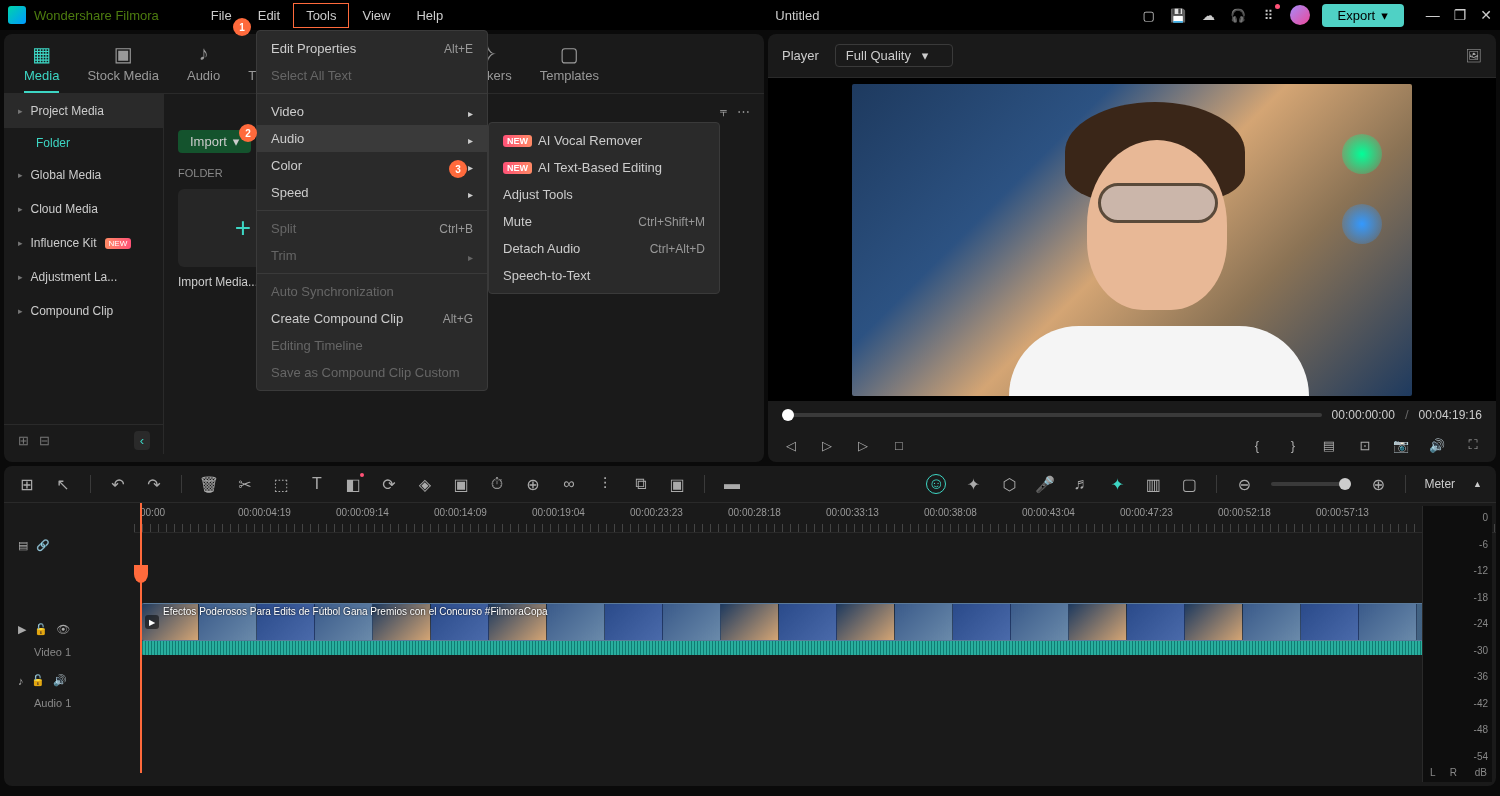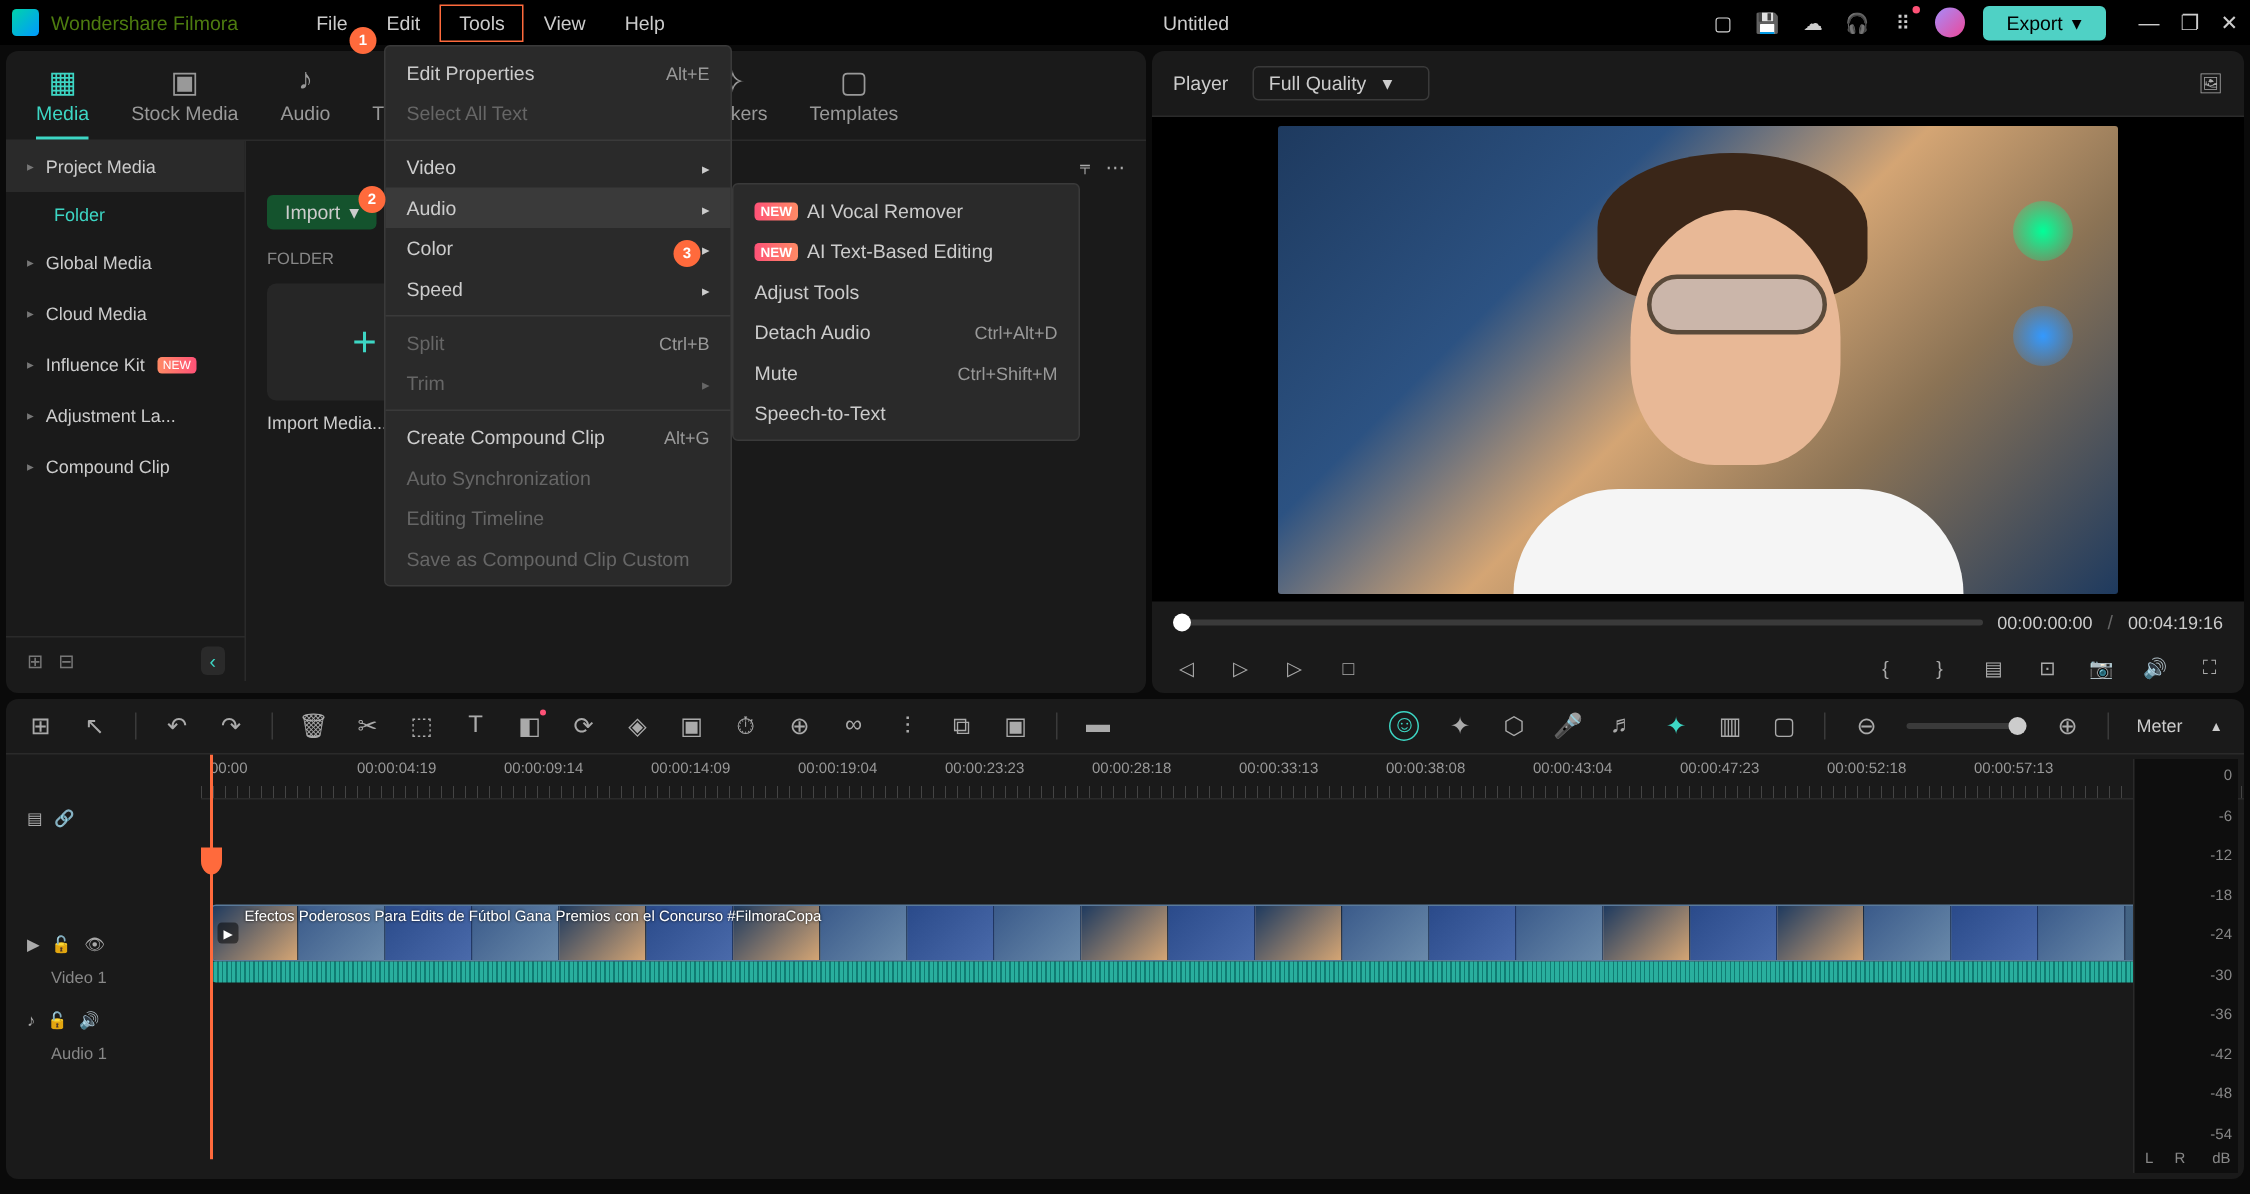--- a/index.html
+++ b/index.html
@@ -451,26 +451,26 @@
     <hr class="dropdown-sep">
     <div class="dropdown-item disabled">
       <span>Split</span>
       <span class="shortcut">Ctrl+B</span>
     </div>
     <div class="dropdown-item disabled">
       <span>Trim</span>
       <span class="arrow">▸</span>
     </div>
     <hr class="dropdown-sep">
+    <div class="dropdown-item disabled">
+      <span>Auto Synchronization</span>
+    </div>
     <div class="dropdown-item">
       <span>Create Compound Clip</span>
       <span class="shortcut">Alt+G</span>
-    </div>
-    <div class="dropdown-item disabled">
-      <span>Auto Synchronization</span>
     </div>
     <div class="dropdown-item disabled">
       <span>Editing Timeline</span>
     </div>
     <div class="dropdown-item disabled">
       <span>Save as Compound Clip Custom</span>
     </div>
   </div>
 <div class="submenu">
     <div class="submenu-item">
@@ -485,29 +485,29 @@
         <span>AI Text-Based Editing</span>
       </span>
     </div>
     <div class="submenu-item">
       <span class="label">
         <span>Adjust Tools</span>
       </span>
     </div>
     <div class="submenu-item">
       <span class="label">
+        <span>Mute</span>
+      </span>
+      <span class="shortcut">Ctrl+Shift+M</span>
+    </div>
+    <div class="submenu-item">
+      <span class="label">
         <span>Detach Audio</span>
       </span>
       <span class="shortcut">Ctrl+Alt+D</span>
-    </div>
-    <div class="submenu-item">
-      <span class="label">
-        <span>Mute</span>
-      </span>
-      <span class="shortcut">Ctrl+Shift+M</span>
     </div>
     <div class="submenu-item">
       <span class="label">
         <span>Speech-to-Text</span>
       </span>
     </div>
   </div>
 
 <div class="annotation" style="left: 233px; top: 18px;">1</div>
 <div class="annotation" style="left: 239px; top: 124px;">2</div>

